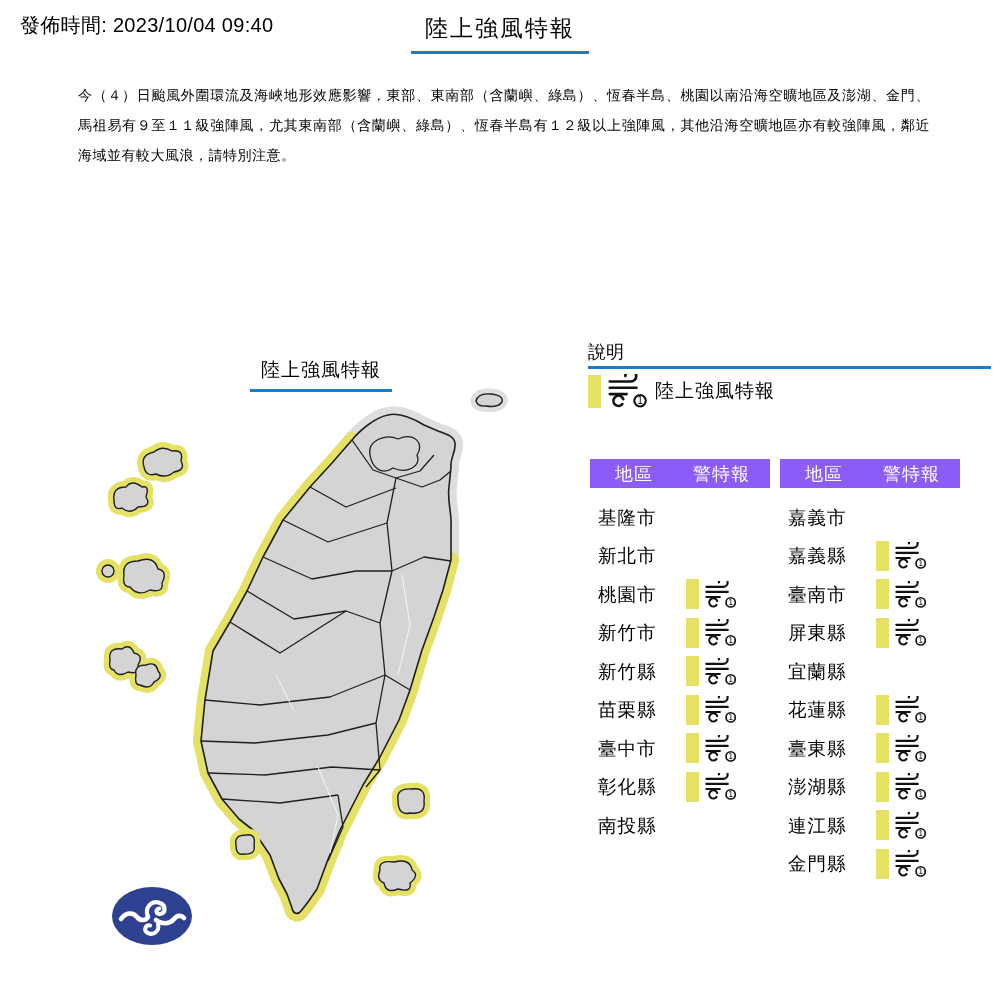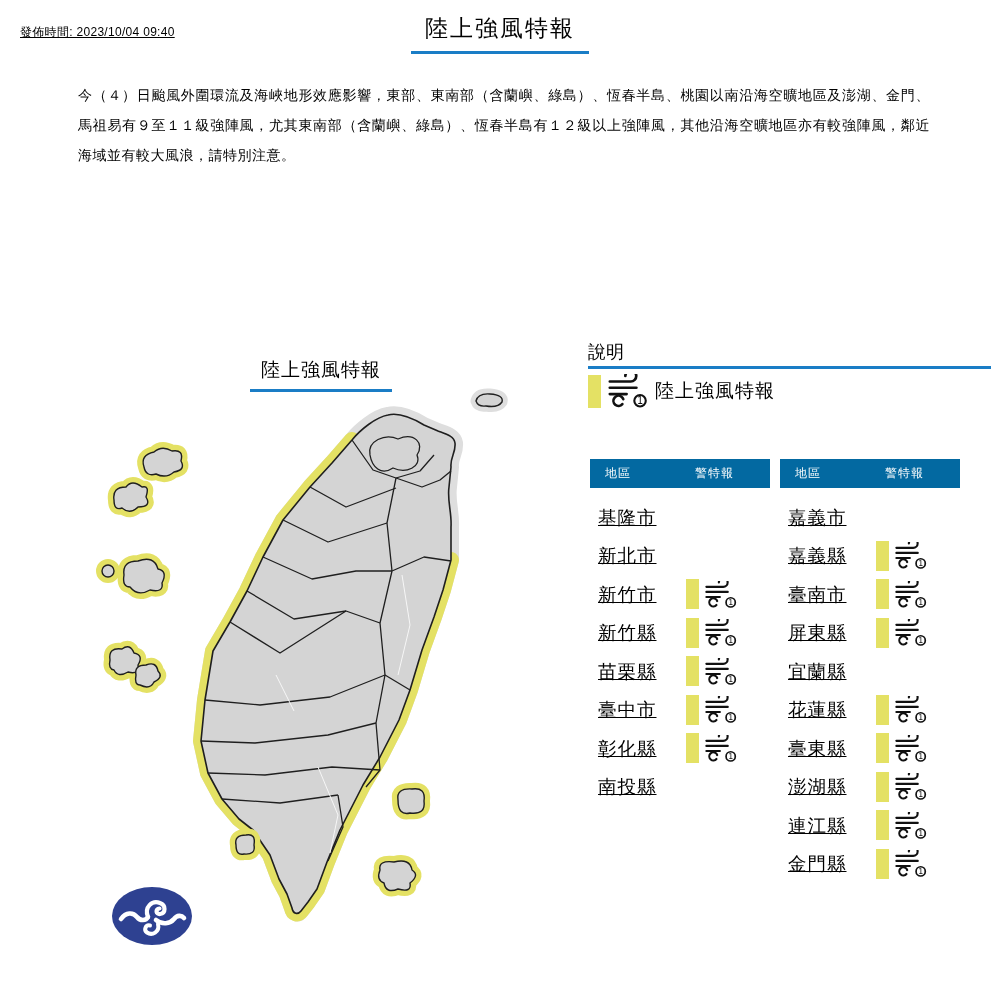--- a/index.html
+++ b/index.html
@@ -1,21 +1,21 @@
 <!DOCTYPE html>
 <html><head>
 <meta charset="utf-8">
 <style>
   * { margin:0; padding:0; box-sizing:border-box; }
   html,body { background:#ffffff; }
   body {
     width:1000px; height:1000px; position:relative; overflow:hidden;
     font-family:"Liberation Sans","DejaVu Sans",sans-serif; color:#000;
   }
-  .publish-time { position:absolute; left:20px; top:24px; font-size:12px; letter-spacing:.3px;text-decoration:underline; }
+  .publish-time { position:absolute; left:20px; top:12px; font-size:20px; letter-spacing:.3px; }
   .main-title {
     position:absolute; left:50%; top:13px; transform:translateX(-50%);
     font-size:23px; letter-spacing:2px; padding:0 14px 7px 14px;
     border-bottom:3px solid #1a7dc6; white-space:nowrap;
   }
   .description {
     position:absolute; left:78px; top:80px; width:852px;
     font-size:14px; line-height:30px; text-align:justify; letter-spacing:.5px;
   }
   
@@ -30,26 +30,26 @@
   .legend-title { position:absolute; left:588px; top:340px; font-size:18px; }
   .legend-rule { position:absolute; left:588px; top:366px; width:403px; height:3px; background:#1a7dc6; }
   .legend-item { position:absolute; left:588px; top:374px; display:flex; align-items:center; }
   .legend-item .ybar { width:13px; height:33px; background:#e4e164; margin-right:6px; }
   .legend-item .label { font-size:19px; letter-spacing:1px; margin-left:6px; }
   
   .wtable { position:absolute; top:459px; width:180px; }
   .wtable.left { left:590px; }
   .wtable.right { left:780px; }
   .wtable .thead {
-    height:29px; background:#0369a1; color:#fff; display:flex; align-items:center;
-    font-size:12px; letter-spacing:1px;
+    height:29px; background:#8b5cf6; color:#fff; display:flex; align-items:center;
+    font-size:18px; letter-spacing:1px;padding-left:10px;
   }
   .wtable .thead .h-region { margin-left:15px; width:78px; }
-  .wtable .thead .h-warn { margin-left:12px; }
-  .wtable .tbody { padding-top:10px;text-decoration:underline; }
+  .wtable .thead .h-warn { margin-left:0; }
+  .wtable .tbody { padding-top:10px; }
   .wtable .trow { height:38.5px; display:flex; align-items:center; }
   .wtable .region { font-size:18.5px; letter-spacing:1px; margin-left:8px; width:88px; }
   .wtable .warncell { display:flex; align-items:center; }
   .wtable .warncell .ybar { width:13px; height:30px; background:#e4e164; margin-right:5px; }
 </style>
 </head>
 <body>
 
 <svg width="0" height="0" style="position:absolute" aria-hidden="true">
   <defs>
@@ -160,20 +160,29 @@
     <span class="h-warn">警特報</span>
   </div>
   <div class="tbody">
       <div class="trow">
         <span class="region">基隆市</span>
       </div>
       <div class="trow">
         <span class="region">新北市</span>
       </div>
       <div class="trow">
+        <span class="region">桃園市</span>
+        <span class="warncell">
+          <span class="ybar"></span>
+          <svg width="34" height="27" viewBox="0 0 30 24">
+            <use href="#wind-glyph"></use>
+          </svg>
+        </span>
+      </div>
+      <div class="trow">
         <span class="region">新竹市</span>
         <span class="warncell">
           <span class="ybar"></span>
           <svg width="34" height="27" viewBox="0 0 30 24">
             <use href="#wind-glyph"></use>
           </svg>
         </span>
       </div>
       <div class="trow">
         <span class="region">新竹縣</span>

